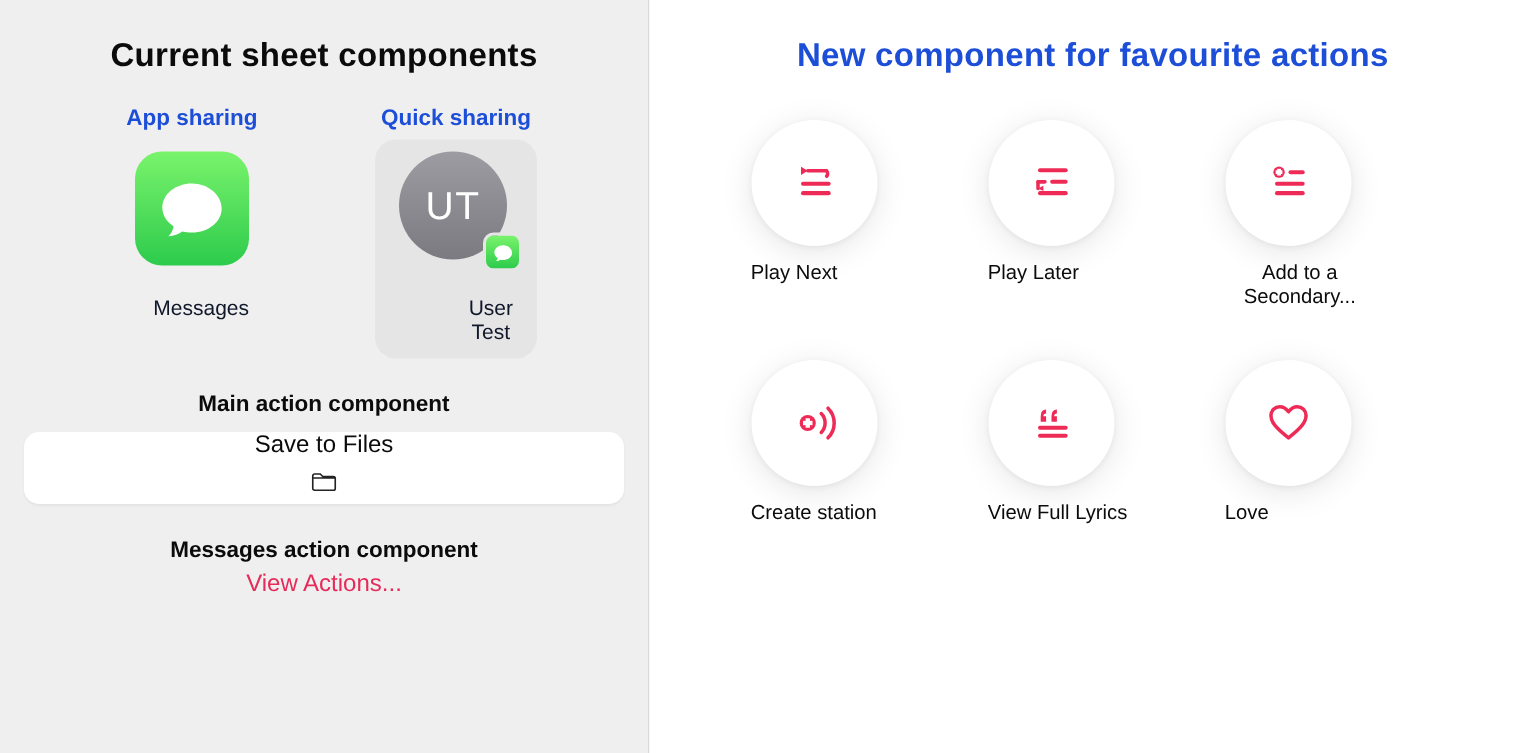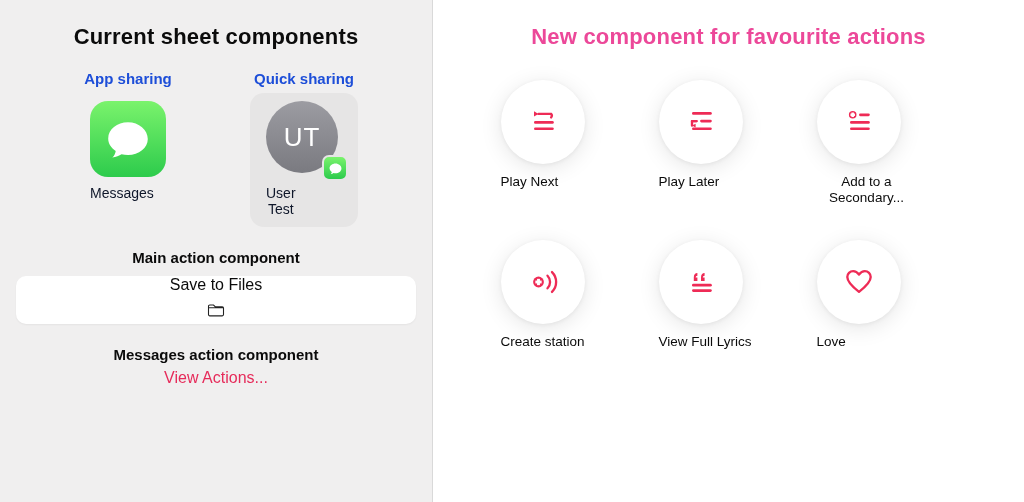--- a/index.html
+++ b/index.html
@@ -4,27 +4,27 @@
 <style>
   * { box-sizing: border-box; margin: 0; padding: 0; }
   html, body { width: 1024px; height: 502px; font-family: -apple-system, "Helvetica Neue", Arial, sans-serif; overflow: hidden; }
   .root { display: flex; width: 100%; height: 100%; }
   .left { width: 432px; height: 100%; background: #f0efef; padding-top: 24px; }
   .right { flex: 1; height: 100%; background: #ffffff; padding-top: 24px; }
   .divider { width: 1px; background: #d9d9d9; }
 
   .section-title { font-size: 22px; font-weight: 700; text-align: center; letter-spacing: 0.2px; }
   .left .section-title { color: #0b0b0b; }
-  .right .section-title { color: #ec4899; font-size: 22px; font-weight: 700; }
+  .right .section-title { color: #1d4ed8; font-size: 22px; font-weight: 700; }
 
   .share-row { display: flex; justify-content: center; gap: 16px; margin-top: 20px; }
   .share-col { display: flex; flex-direction: column; align-items: center; width: 160px; }
   .share-col-title { font-size: 15px; font-weight: 700; color: #1d4ed8; margin-bottom: 6px; }
 
-  .app-icon-wrap { display: flex; flex-direction: column; align-items: flex-start; padding: 8px 16px 10px; border-radius: 14px; }
+  .app-icon-wrap { display: flex; flex-direction: column; align-items: flex-end; padding: 8px 16px 10px; border-radius: 14px; gap: 12px; }
   .quick-wrap { background: #e6e5e5; }
 
   .messages-icon { width: 76px; height: 76px; border-radius: 18px; background: linear-gradient(180deg,#7af36c 0%,#2dcb4c 100%); display:flex; align-items:center; justify-content:center; }
   .messages-icon svg { width: 50px; height: 50px; }
   .app-label { font-size: 14px; color: #0f172a; margin-top: 8px; text-align: center; line-height: 1.15; }
 
   .contact-icon { position: relative; width: 76px; height: 76px; }
   .avatar { width: 72px; height: 72px; border-radius: 50%; background: linear-gradient(180deg,#9c9ca2 0%,#7a7a80 100%); display:flex; align-items:center; justify-content:center; color:#fff; font-size:26px; font-weight:400; letter-spacing:1px; }
   .badge-mini-messages { position:absolute; bottom: -4px; right: -6px; width:26px; height:26px; border-radius:7px; background: linear-gradient(180deg,#7af36c 0%,#2dcb4c 100%); display:flex; align-items:center; justify-content:center; border:2px solid #e6e5e5; }
   .badge-mini-messages svg { width:15px; height:15px; }

